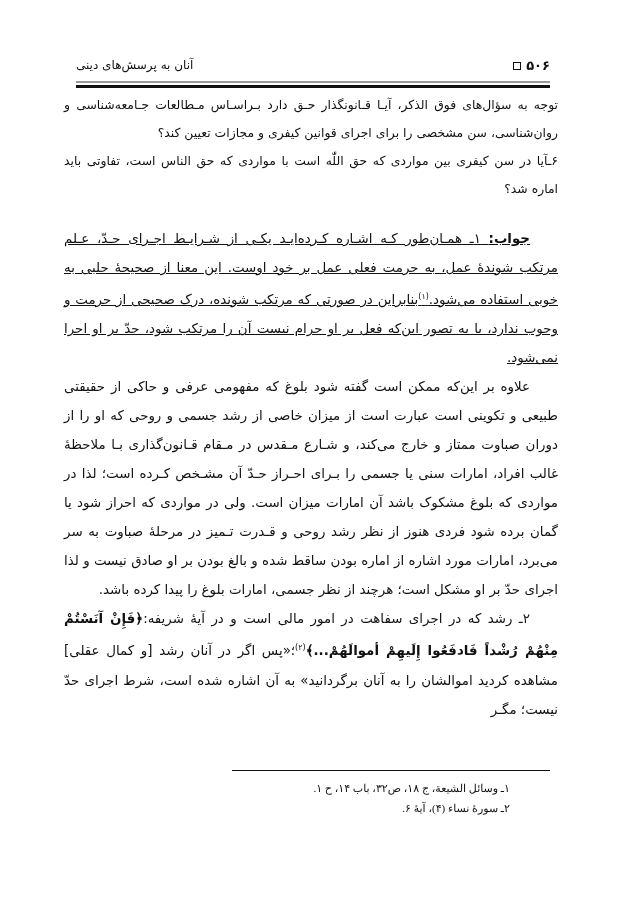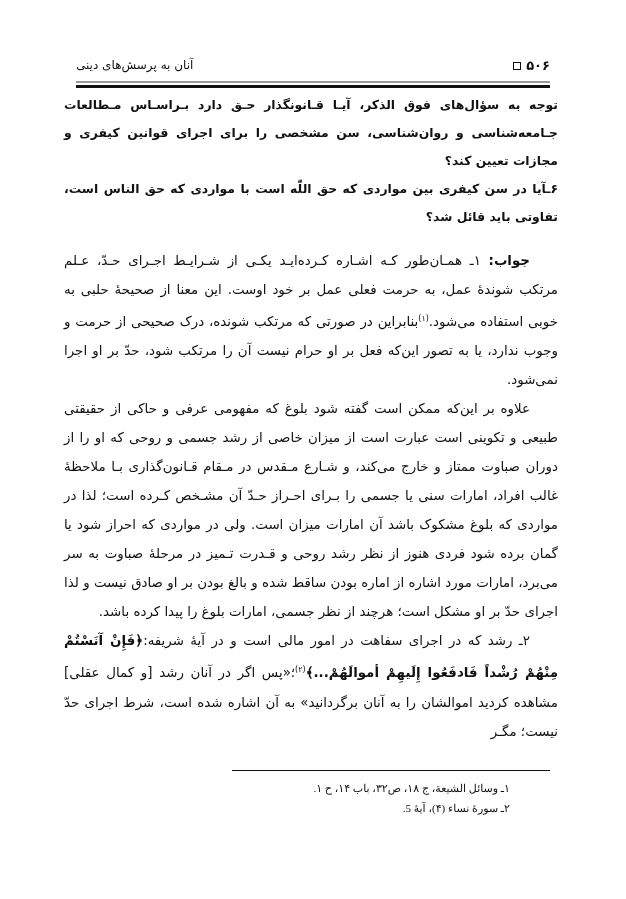--- a/index.html
+++ b/index.html
@@ -9,24 +9,24 @@
   .header { position: absolute; left: 76px; width: 474px; top: 58px; height: 20px;
             direction: rtl; }
   .header .pagenum { position: absolute; right: 0; top: 0; font-size: 13px; font-weight: bold;
                      display: flex; align-items: center; gap: 5px; justify-content: center; }
   .header .sq { display: inline-block; width: 8px; height: 8px; border: 1.5px solid #111;
                 border-top-width: 1px; border-right-width: 1px; box-sizing: border-box; }
   .header .runtitle { position: absolute; left: 0; top: 0; font-size: 12px; }
   .rule1 { position: absolute; left: 76px; width: 474px; top: 81px; height: 2px; background: #9a9a9a; }
   .rule2 { position: absolute; left: 76px; width: 474px; top: 85px; height: 3px; background: #111; }
   .body { position: absolute; left: 64px; width: 494px; top: 91px; direction: rtl; text-align: justify; }
-  .q { font-weight: bold; font-size: 12.4px; line-height: 28px; margin: 0; }
+  .q { font-weight: normal; font-size: 12.4px; line-height: 28px; margin: 0; }
   .q + .q { margin-top: 0px; }
   .p { font-size: 13.4px; line-height: 29px; margin: 0; text-indent: 28px; }
-  .p.first { margin-top: 15px; }
+  .p.first { margin-top: 21px; text-decoration: underline; }
   .b { font-weight: bold; }
   .sup { font-size: 8px; vertical-align: super; }
   .verse { font-weight: bold; }
   .fn-rule { position: absolute; left: 232px; width: 318px; top: 770px; height: 1px; background: #111; }
   .footnotes { position: absolute; left: 64px; width: 494px; top: 778px; direction: rtl;
                font-size: 11px; line-height: 20px; }
   .footnotes div { padding-right: 48px; font-family: Liberation Serif, serif; }
 </style>
 </head>
 <body>
@@ -38,27 +38,27 @@
       <span>۵۰۶</span>
       <span class="sq"></span>
     </div>
     <div class="runtitle">آنان به پرسش‌های دینی</div>
   </div>
   <div class="rule1"></div>
   <div class="rule2"></div>
 
   <div class="body">
     <p class="q">توجه به سؤال‌های فوق الذکر، آیـا قـانونگذار حـق دارد بـراسـاس مـطالعات جـامعه‌شناسی و روان‌شناسی، سن مشخصی را برای اجرای قوانین کیفری و مجازات تعیین کند؟</p>
-    <p class="q">۶ـآیا در سن کیفری بین مواردی که حق اللّٰه است با مواردی که حق الناس است، تفاوتی باید قائل شد؟</p>
+    <p class="q">۶ـآیا در سن کیفری بین مواردی که حق اللّٰه است با مواردی که حق الناس است، تفاوتی باید اماره شد؟</p>
 
     <p class="p first"><span class="b">جواب:</span> <span>۱ـ همـان‌طور کـه اشـاره کـرده‌ایـد یکـی از شـرایـط اجـرای حـدّ، عـلم مرتکب شوندهٔ عمل، به حرمت فعلی عمل بر خود اوست. این معنا از صحیحهٔ حلبی به خوبی استفاده می‌شود.</span><span class="sup">(۱)</span><span>بنابراین در صورتی که مرتکب شونده، درک صحیحی از حرمت و وجوب ندارد، یا به تصور این‌که فعل بر او حرام نیست آن را مرتکب شود، حدّ بر او اجرا نمی‌شود.</span></p>
 
     <p class="p">علاوه بر این‌که ممکن است گفته شود بلوغ که مفهومی عرفی و حاکی از حقیقتی طبیعی و تکوینی است عبارت است از میزان خاصی از رشد جسمی و روحی که او را از دوران صباوت ممتاز و خارج می‌کند، و شـارع مـقدس در مـقام قـانون‌گذاری بـا ملاحظهٔ غالب افراد، امارات سنی یا جسمی را بـرای احـراز حـدّ آن مشـخص کـرده است؛ لذا در مواردی که بلوغ مشکوک باشد آن امارات میزان است. ولی در مواردی که احراز شود یا گمان برده شود فردی هنوز از نظر رشد روحی و قـدرت تـمیز در مرحلهٔ صباوت به سر می‌برد، امارات مورد اشاره از اماره بودن ساقط شده و بالغ بودن بر او صادق نیست و لذا اجرای حدّ بر او مشکل است؛ هرچند از نظر جسمی، امارات بلوغ را پیدا کرده باشد.</p>
 
     <p class="p"><span>۲ـ رشد که در اجرای سفاهت در امور مالی است و در آیهٔ شریفه:</span><span class="verse">﴿فَإِنْ آنَسْتُمْ مِنْهُمْ رُشْداً فَادفَعُوا إِلَيهِمْ أموالَهُمْ...﴾</span><span class="sup">(۲)</span><span>؛«پس اگر در آنان رشد [و کمال عقلی] مشاهده کردید اموالشان را به آنان برگردانید» به آن اشاره شده است، شرط اجرای حدّ نیست؛ مگـر</span></p>
   </div>
 
   <div class="fn-rule"></div>
   <div class="footnotes">
     <div>۱ـ وسائل الشیعة، ج ۱۸، ص۳۲، باب ۱۴، ح ۱.</div>
-    <div>۲ـ سورهٔ نساء (۴)، آیهٔ 5.</div>
+    <div>۲ـ سورهٔ نساء (۴)، آیهٔ ۶.</div>
   </div>
 </div>
 
 </body></html>

